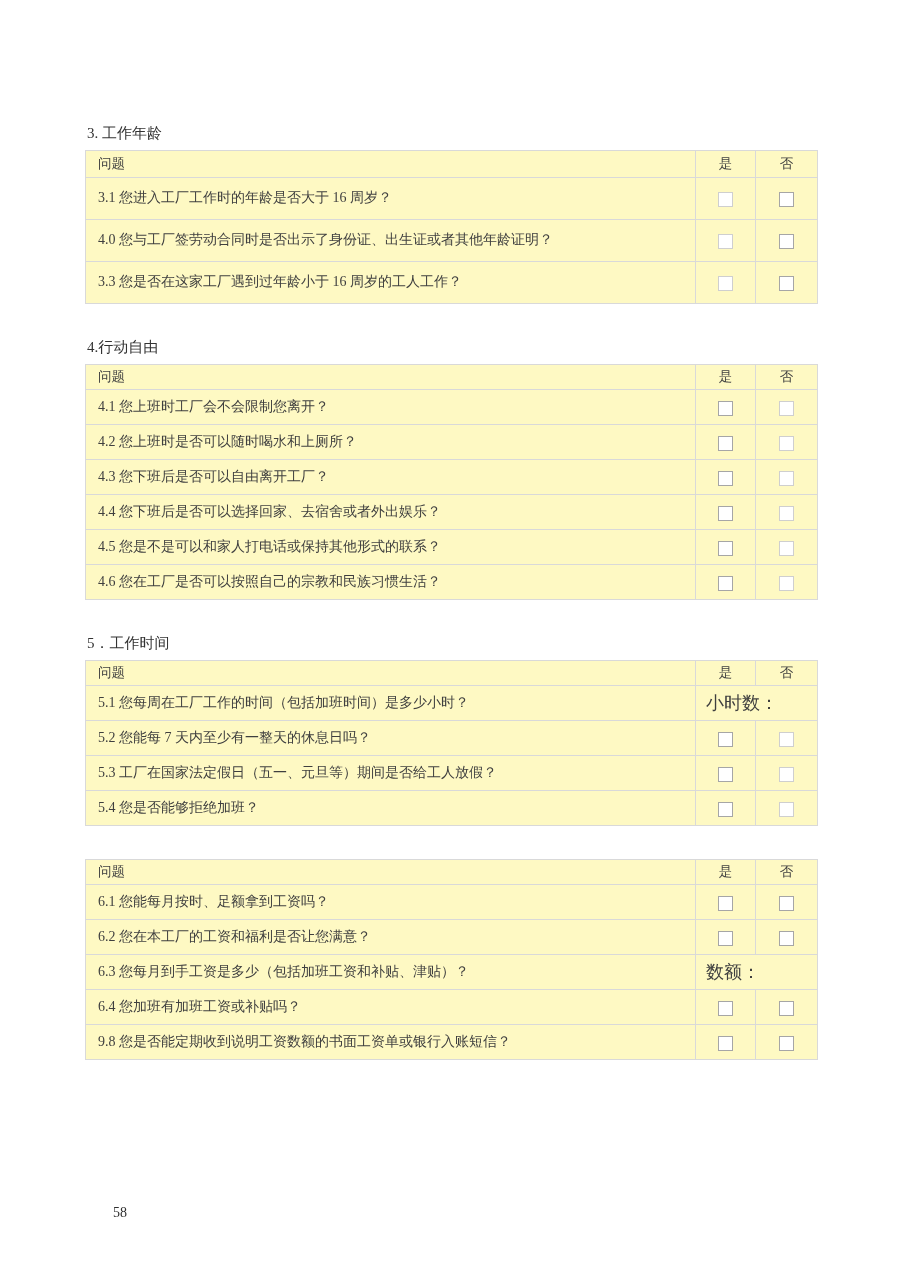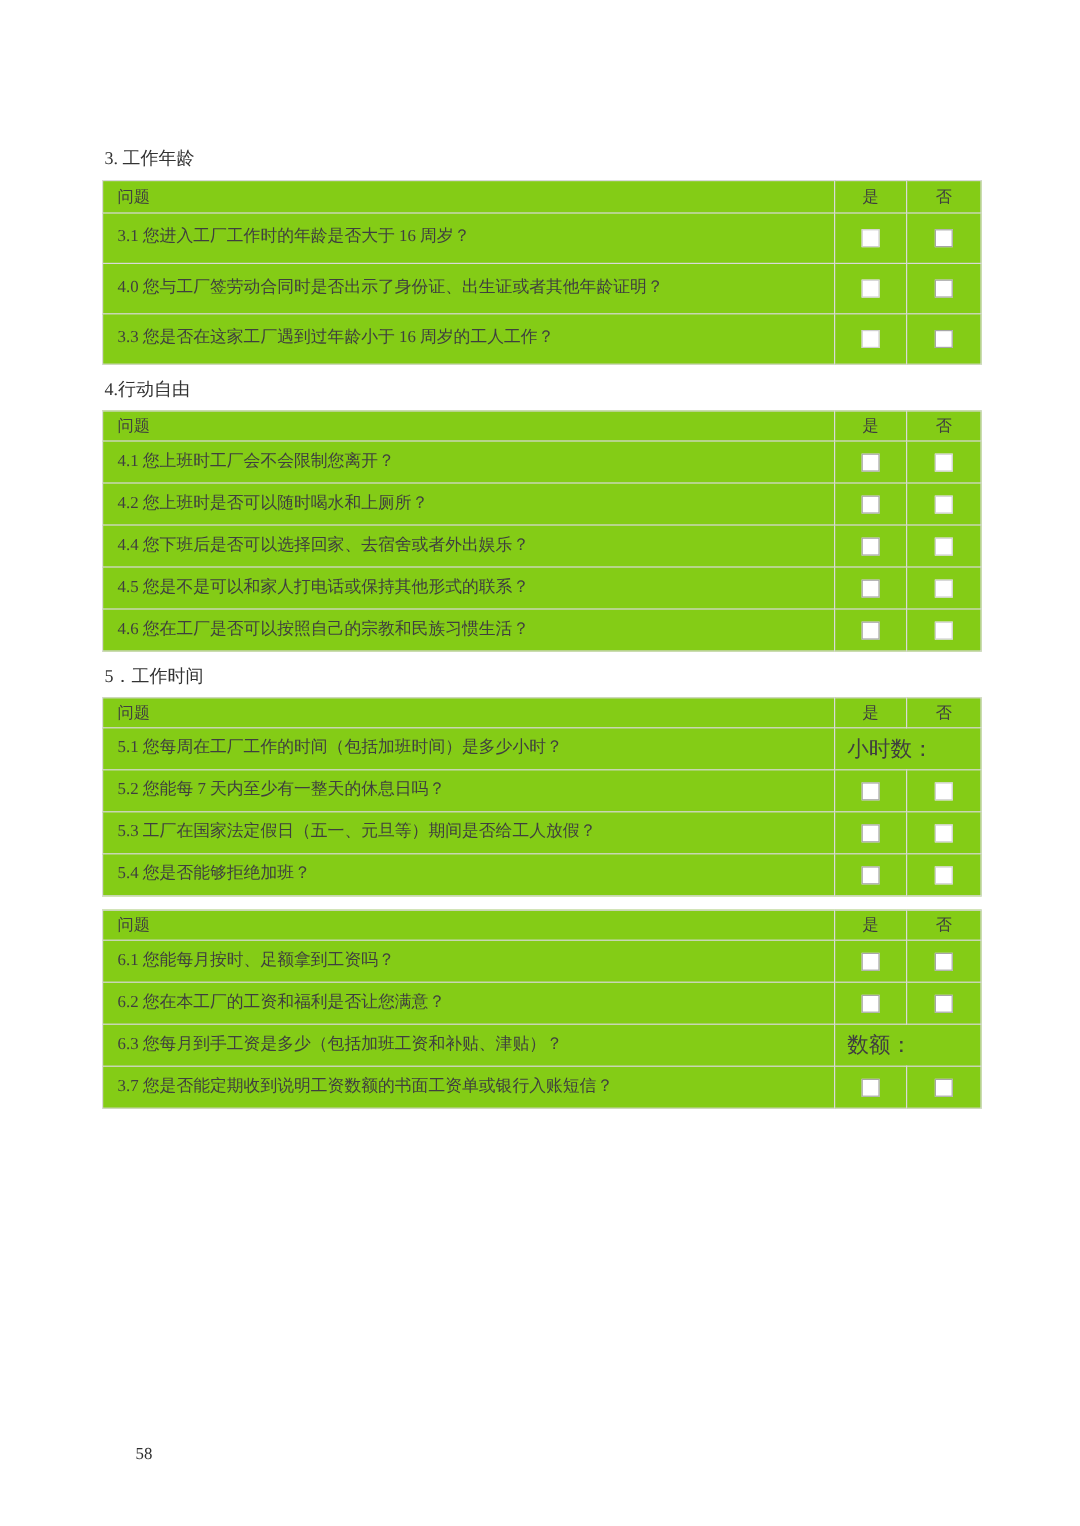--- a/index.html
+++ b/index.html
@@ -2,25 +2,25 @@
 <html lang="zh"><head>
 <meta charset="utf-8">
 <style>
   html,body{margin:0;padding:0;background:#ffffff;}
   .page{
     width:900px;height:1272px;position:relative;background:#ffffff;
     box-sizing:border-box;padding:123px 83px 0 85px;
     font-family:"Liberation Serif","DejaVu Serif",serif;
     color:#3f3f3f;
   }
-  .qsection{margin-bottom:11px;}
+  .qsection{margin-bottom:33px;}
   .sec-title{
     font-size:15px;font-weight:normal;margin:0 0 7px 2px;line-height:20px;color:#333333;
   }
-  table.qtable{border-collapse:collapse;width:732px;table-layout:fixed;background:#84cc16;}
+  table.qtable{border-collapse:collapse;width:732px;table-layout:fixed;background:#fef9c3;}
   table.qtable th,table.qtable td{border:1px solid #d9d9d9;box-sizing:border-box;}
   th.col-q{width:610px;text-align:left;padding-left:12px;font-weight:normal;font-size:13.5px;}
   th.col-yes{width:60px;text-align:center;font-weight:normal;font-size:13.5px;}
   th.col-no{width:62px;text-align:center;font-weight:normal;font-size:13.5px;}
   thead th{height:25px;}
   tbody td{height:35px;}
   .tall thead th{height:27px;}
   .tall tbody td{height:42px;}
   td.q-cell{font-size:14px;padding-left:12px;text-align:left;line-height:1.35;}
   td.a-cell{text-align:center;}
@@ -78,20 +78,25 @@
         </tr>
       </thead>
       <tbody>
             <tr>
               <td class="q-cell">4.1 您上班时工厂会不会限制您离开？</td>
               <td class="a-cell"><span class="checkbox"></span></td>
               <td class="a-cell"><span class="checkbox light"></span></td>
             </tr>
             <tr>
               <td class="q-cell">4.2 您上班时是否可以随时喝水和上厕所？</td>
+              <td class="a-cell"><span class="checkbox"></span></td>
+              <td class="a-cell"><span class="checkbox light"></span></td>
+            </tr>
+            <tr>
+              <td class="q-cell">4.3 您下班后是否可以自由离开工厂？</td>
               <td class="a-cell"><span class="checkbox"></span></td>
               <td class="a-cell"><span class="checkbox light"></span></td>
             </tr>
             <tr>
               <td class="q-cell">4.4 您下班后是否可以选择回家、去宿舍或者外出娱乐？</td>
               <td class="a-cell"><span class="checkbox"></span></td>
               <td class="a-cell"><span class="checkbox light"></span></td>
             </tr>
             <tr>
               <td class="q-cell">4.5 您是不是可以和家人打电话或保持其他形式的联系？</td>
@@ -159,21 +164,26 @@
             <tr>
               <td class="q-cell">6.2 您在本工厂的工资和福利是否让您满意？</td>
               <td class="a-cell"><span class="checkbox"></span></td>
               <td class="a-cell"><span class="checkbox"></span></td>
             </tr>
             <tr>
               <td class="q-cell">6.3 您每月到手工资是多少（包括加班工资和补贴、津贴）？</td>
               <td colspan="2" class="label-cell">数额：</td>
             </tr>
             <tr>
-              <td class="q-cell">3.7 您是否能定期收到说明工资数额的书面工资单或银行入账短信？</td>
+              <td class="q-cell">6.4 您加班有加班工资或补贴吗？</td>
+              <td class="a-cell"><span class="checkbox"></span></td>
+              <td class="a-cell"><span class="checkbox"></span></td>
+            </tr>
+            <tr>
+              <td class="q-cell">9.8 您是否能定期收到说明工资数额的书面工资单或银行入账短信？</td>
               <td class="a-cell"><span class="checkbox"></span></td>
               <td class="a-cell"><span class="checkbox"></span></td>
             </tr>
           </tbody>
     </table>
   </section>
 </div>
   <div class="page-number">58</div>
 </div>
 

